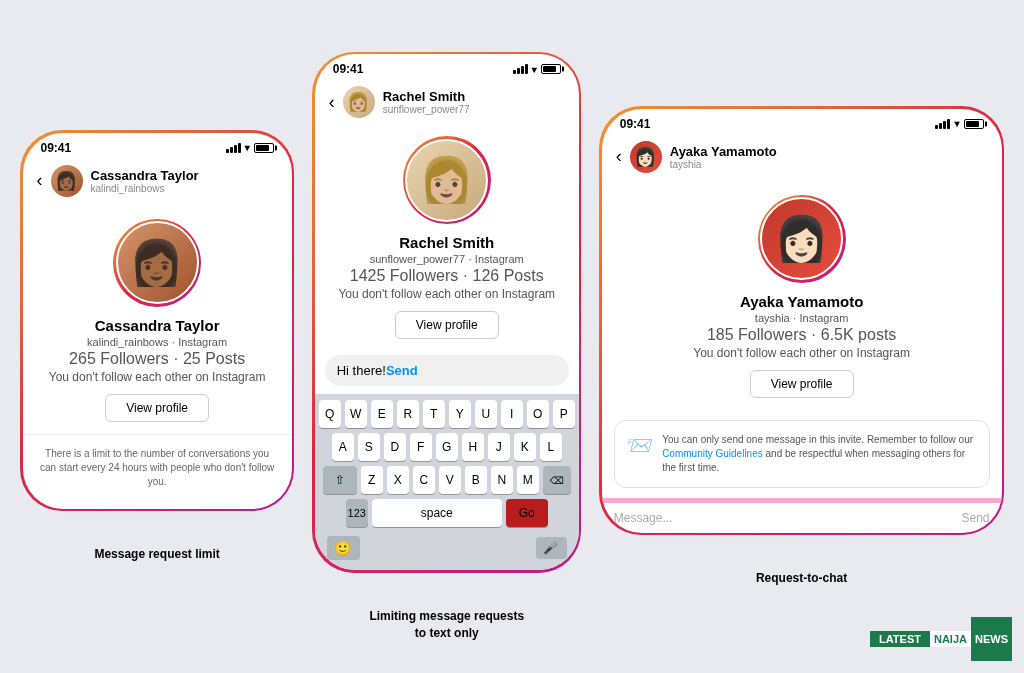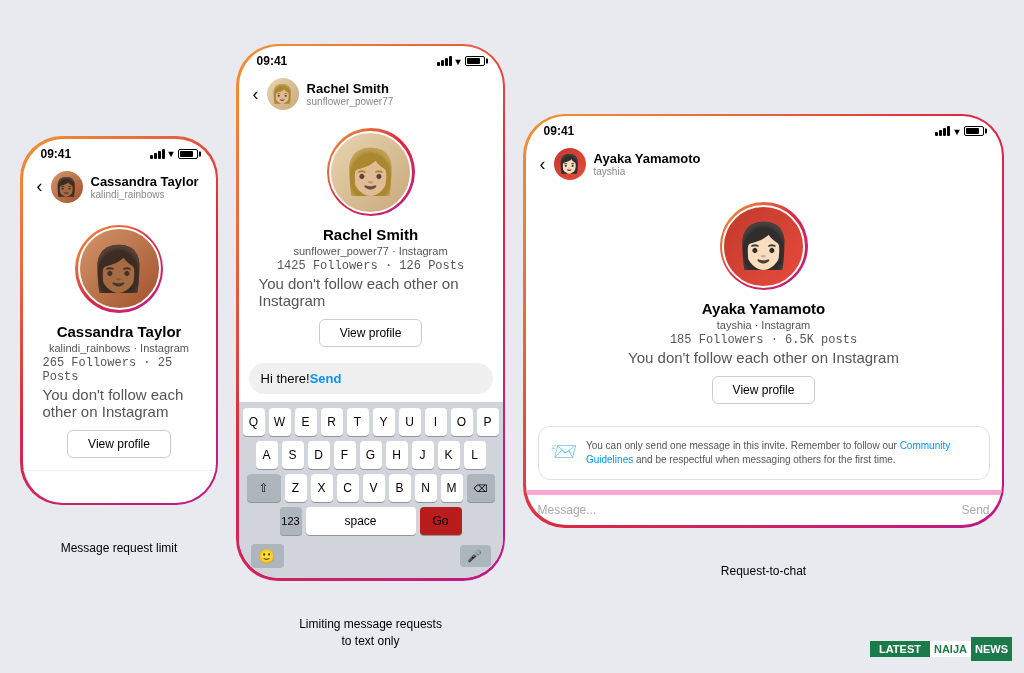--- a/index.html
+++ b/index.html
@@ -99,22 +99,22 @@
       width: 100%; height: 100%; border-radius: 50%;
       background: #c9a87c;
       display: flex; align-items: center; justify-content: center;
       overflow: hidden; border: 2px solid white;
     }
     .avatar-cassandra { background: linear-gradient(135deg, #d4956a, #a0522d); }
     .avatar-rachel { background: linear-gradient(135deg, #e8d5b0, #c9a87c); }
     .avatar-ayaka { background: linear-gradient(135deg, #c0392b, #e74c3c); }
     .profile-name { font-size: 15px; font-weight: 700; margin-bottom: 2px; text-align: center; }
     .profile-handle { font-size: 11px; color: #555; margin-bottom: 2px; }
-    .profile-stats { font-size: 12px; color: #555; margin-bottom: 2px; font-family: Liberation Mono, monospace; }
-    .profile-follow-status { font-size: 15px; color: #555; margin-bottom: 10px; }
+    .profile-stats { font-size: 16px; color: #555; margin-bottom: 2px; }
+    .profile-follow-status { font-size: 12px; color: #555; margin-bottom: 10px; text-align: center; }
     .view-profile-btn {
       border: 1px solid #ccc; border-radius: 6px;
       padding: 6px 20px; font-size: 12px; font-weight: 500;
       background: white; cursor: pointer; color: #000;
     }
     
     .message-limit {
       padding: 12px 16px 20px;
       text-align: center;
       border-top: 1px solid #f0f0f0;
@@ -156,21 +156,21 @@
       font-size: 12px;
       font-weight: 400;
       box-shadow: 0 1px 0 rgba(0,0,0,0.3);
       cursor: pointer;
     }
     .key-dark {
       background: #adb5bd;
       color: #000;
     }
     .key-wide { width: 34px; }
-    .key-space { width: 110px; }
+    .key-space { width: 130px; }
     .key-go { background: #b91c1c; width: 42px; }
     .key-del { background: #adb5bd; width: 28px; }
     .keyboard-bottom {
       display: flex;
       justify-content: space-around;
       align-items: center;
       padding: 4px 8px;
       background: #d1d5db;
     }
     .bottom-key {
@@ -200,21 +200,21 @@
       align-items: center;
       padding: 8px 12px;
       border-top: 5px solid #f9a8d4;
       gap: 8px;
     }
     .message-placeholder { font-size: 12px; color: #aaa; flex: 1; }
     .send-grey { font-size: 12px; color: #aaa; }
     
     .caption {
       font-size: 12px;
-      font-weight: 400;
+      font-weight: 700;
       color: #000;
       text-align: center;
       line-height: 1.4;
       max-width: 200px;
       margin-top: 27px;
     }
     
     .watermark {
       position: absolute;
       bottom: 12px;
@@ -235,21 +235,21 @@
       color: #1a7a4a;
       font-size: 11px;
       font-weight: 800;
       padding: 2px 4px;
     }
     .watermark-news {
       background: #1a7a4a;
       color: white;
       font-size: 11px;
       font-weight: 800;
-      padding: 6px 4px;
+      padding: 16px 4px;
     }
     body { position: relative; }
   </style>
 </head>
 <body>
 
 <div class="phones-container">
 
   <div class="phone-wrapper">
     <div class="phone-gradient-border">
@@ -289,20 +289,21 @@
             </div>
           </div>
           <span class="profile-name">Cassandra Taylor</span>
           <span class="profile-handle">kalindi_rainbows · Instagram</span>
           <span class="profile-stats">265 Followers · 25 Posts</span>
           <span class="profile-follow-status">You don't follow each other on Instagram</span>
           <button class="view-profile-btn">View profile</button>
         </div>
 
         <div class="message-limit">
+          <div class="message-limit-text">There is a limit to the number of conversations you can start every 24 hours with people who don't follow you.</div>
         </div>
       </div>
     </div>
     <div class="caption">Message request limit</div>
   </div>
 
   <div class="phone-wrapper">
     <div class="phone-gradient-border">
       <div class="phone-inner">
 

